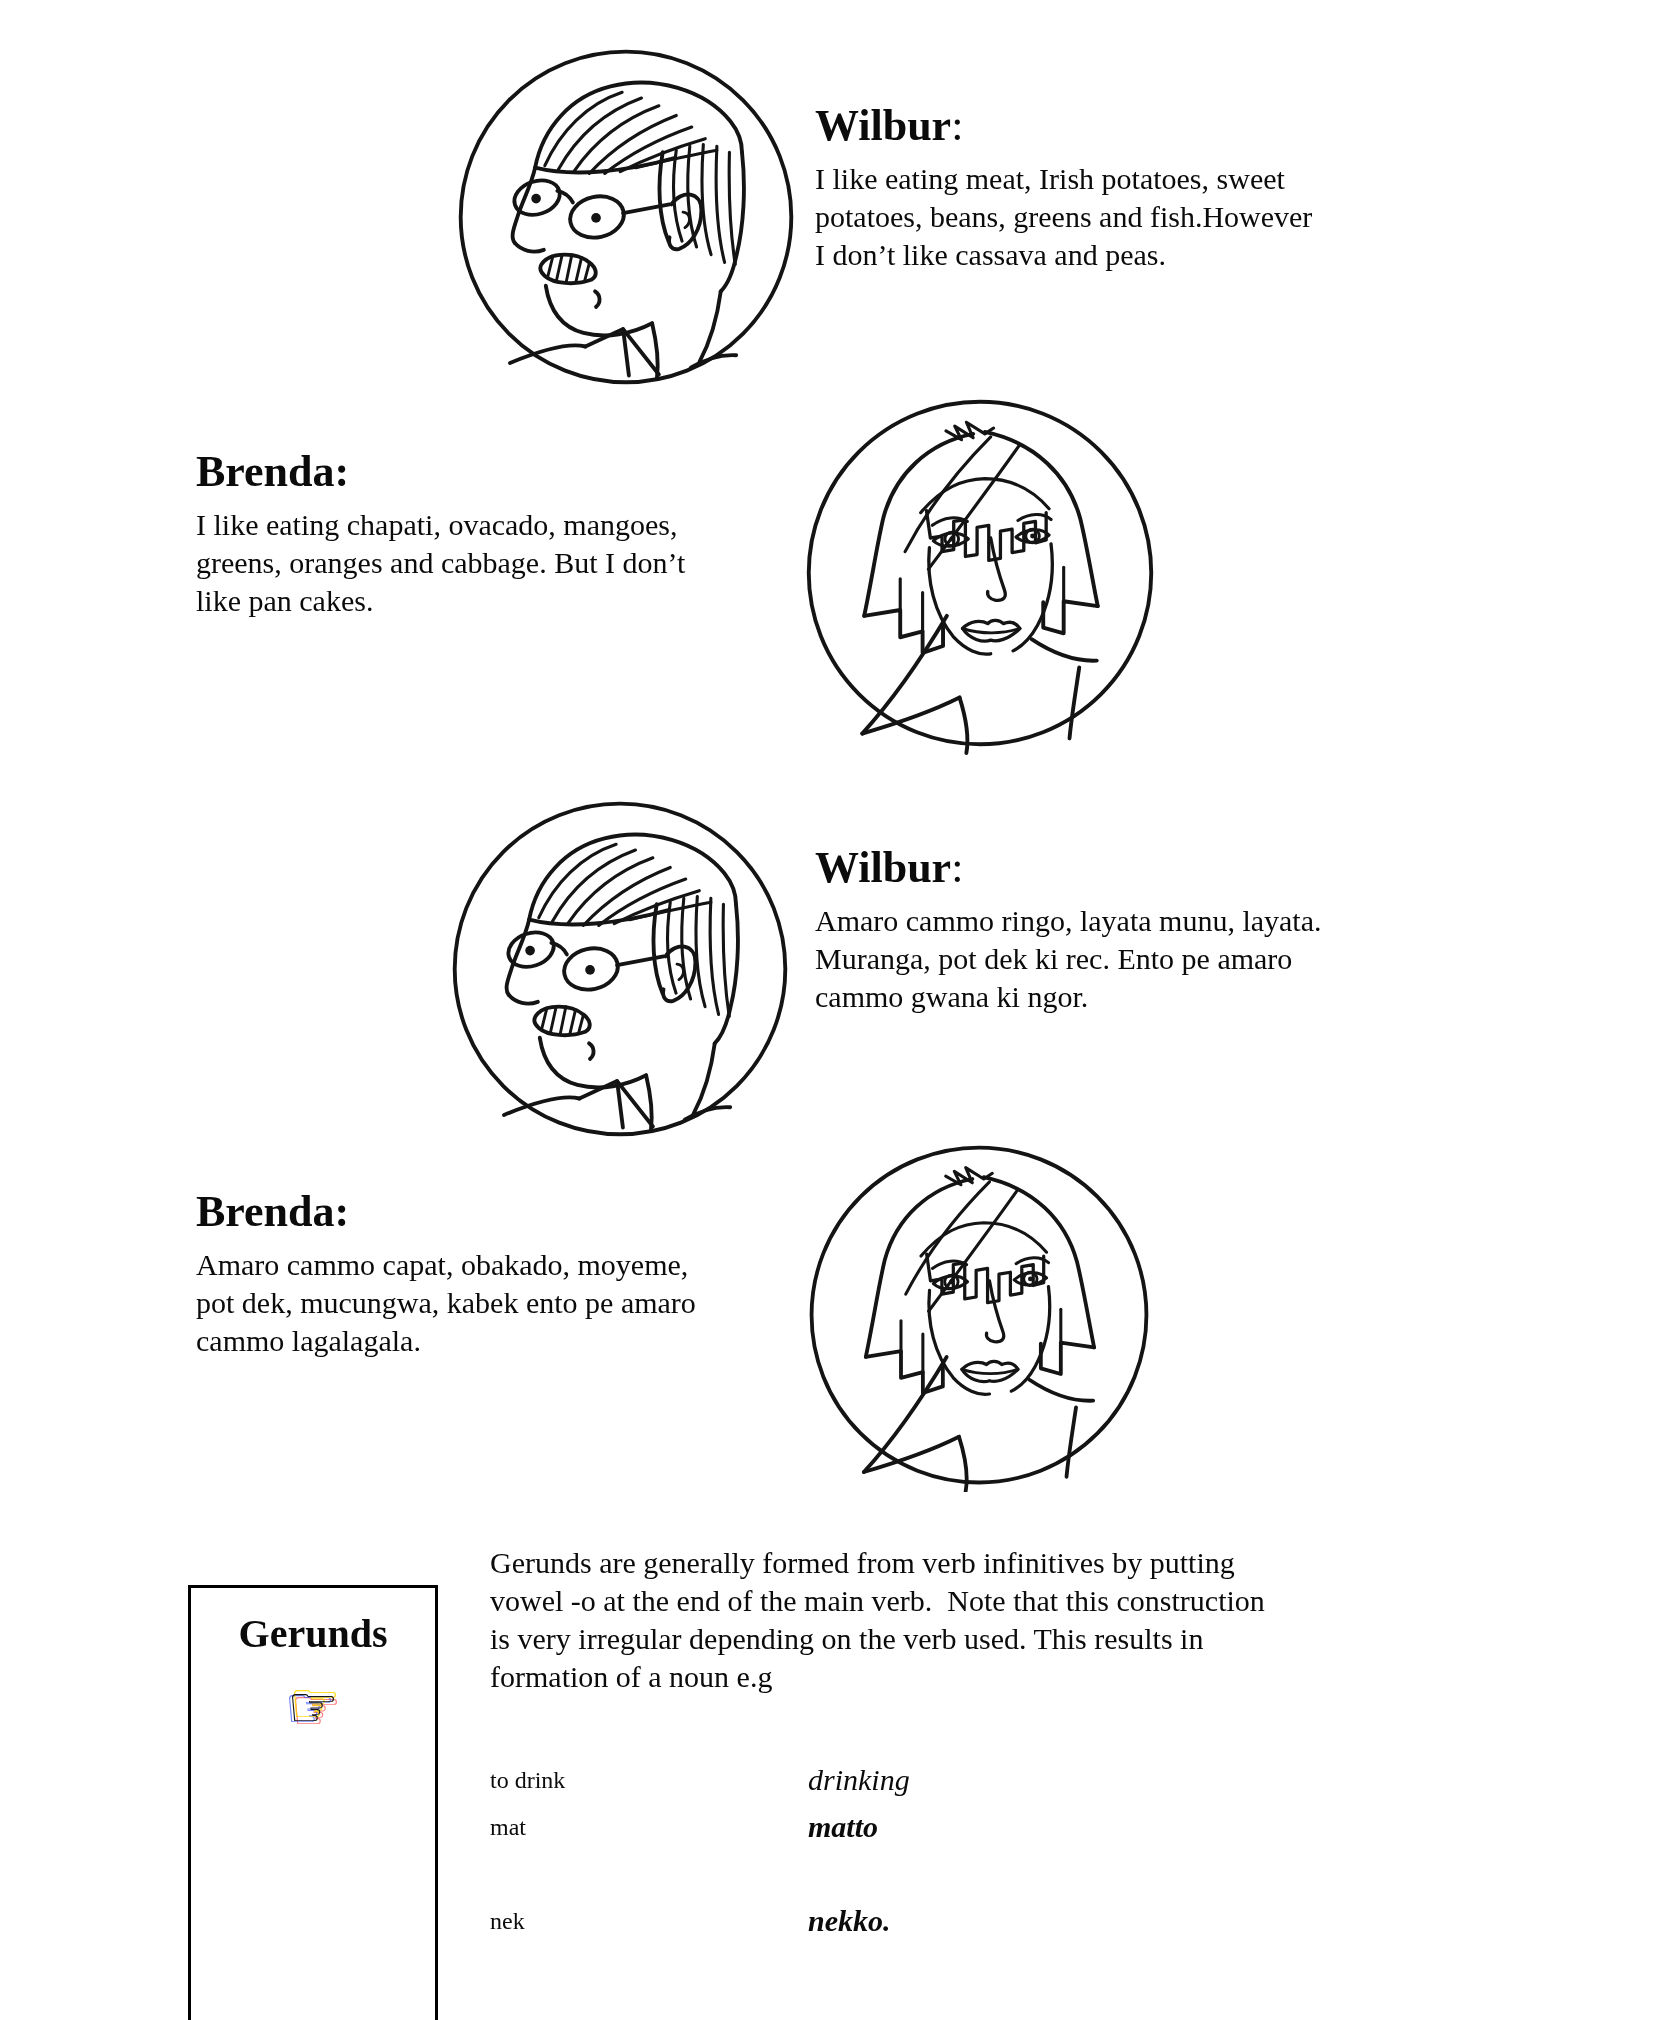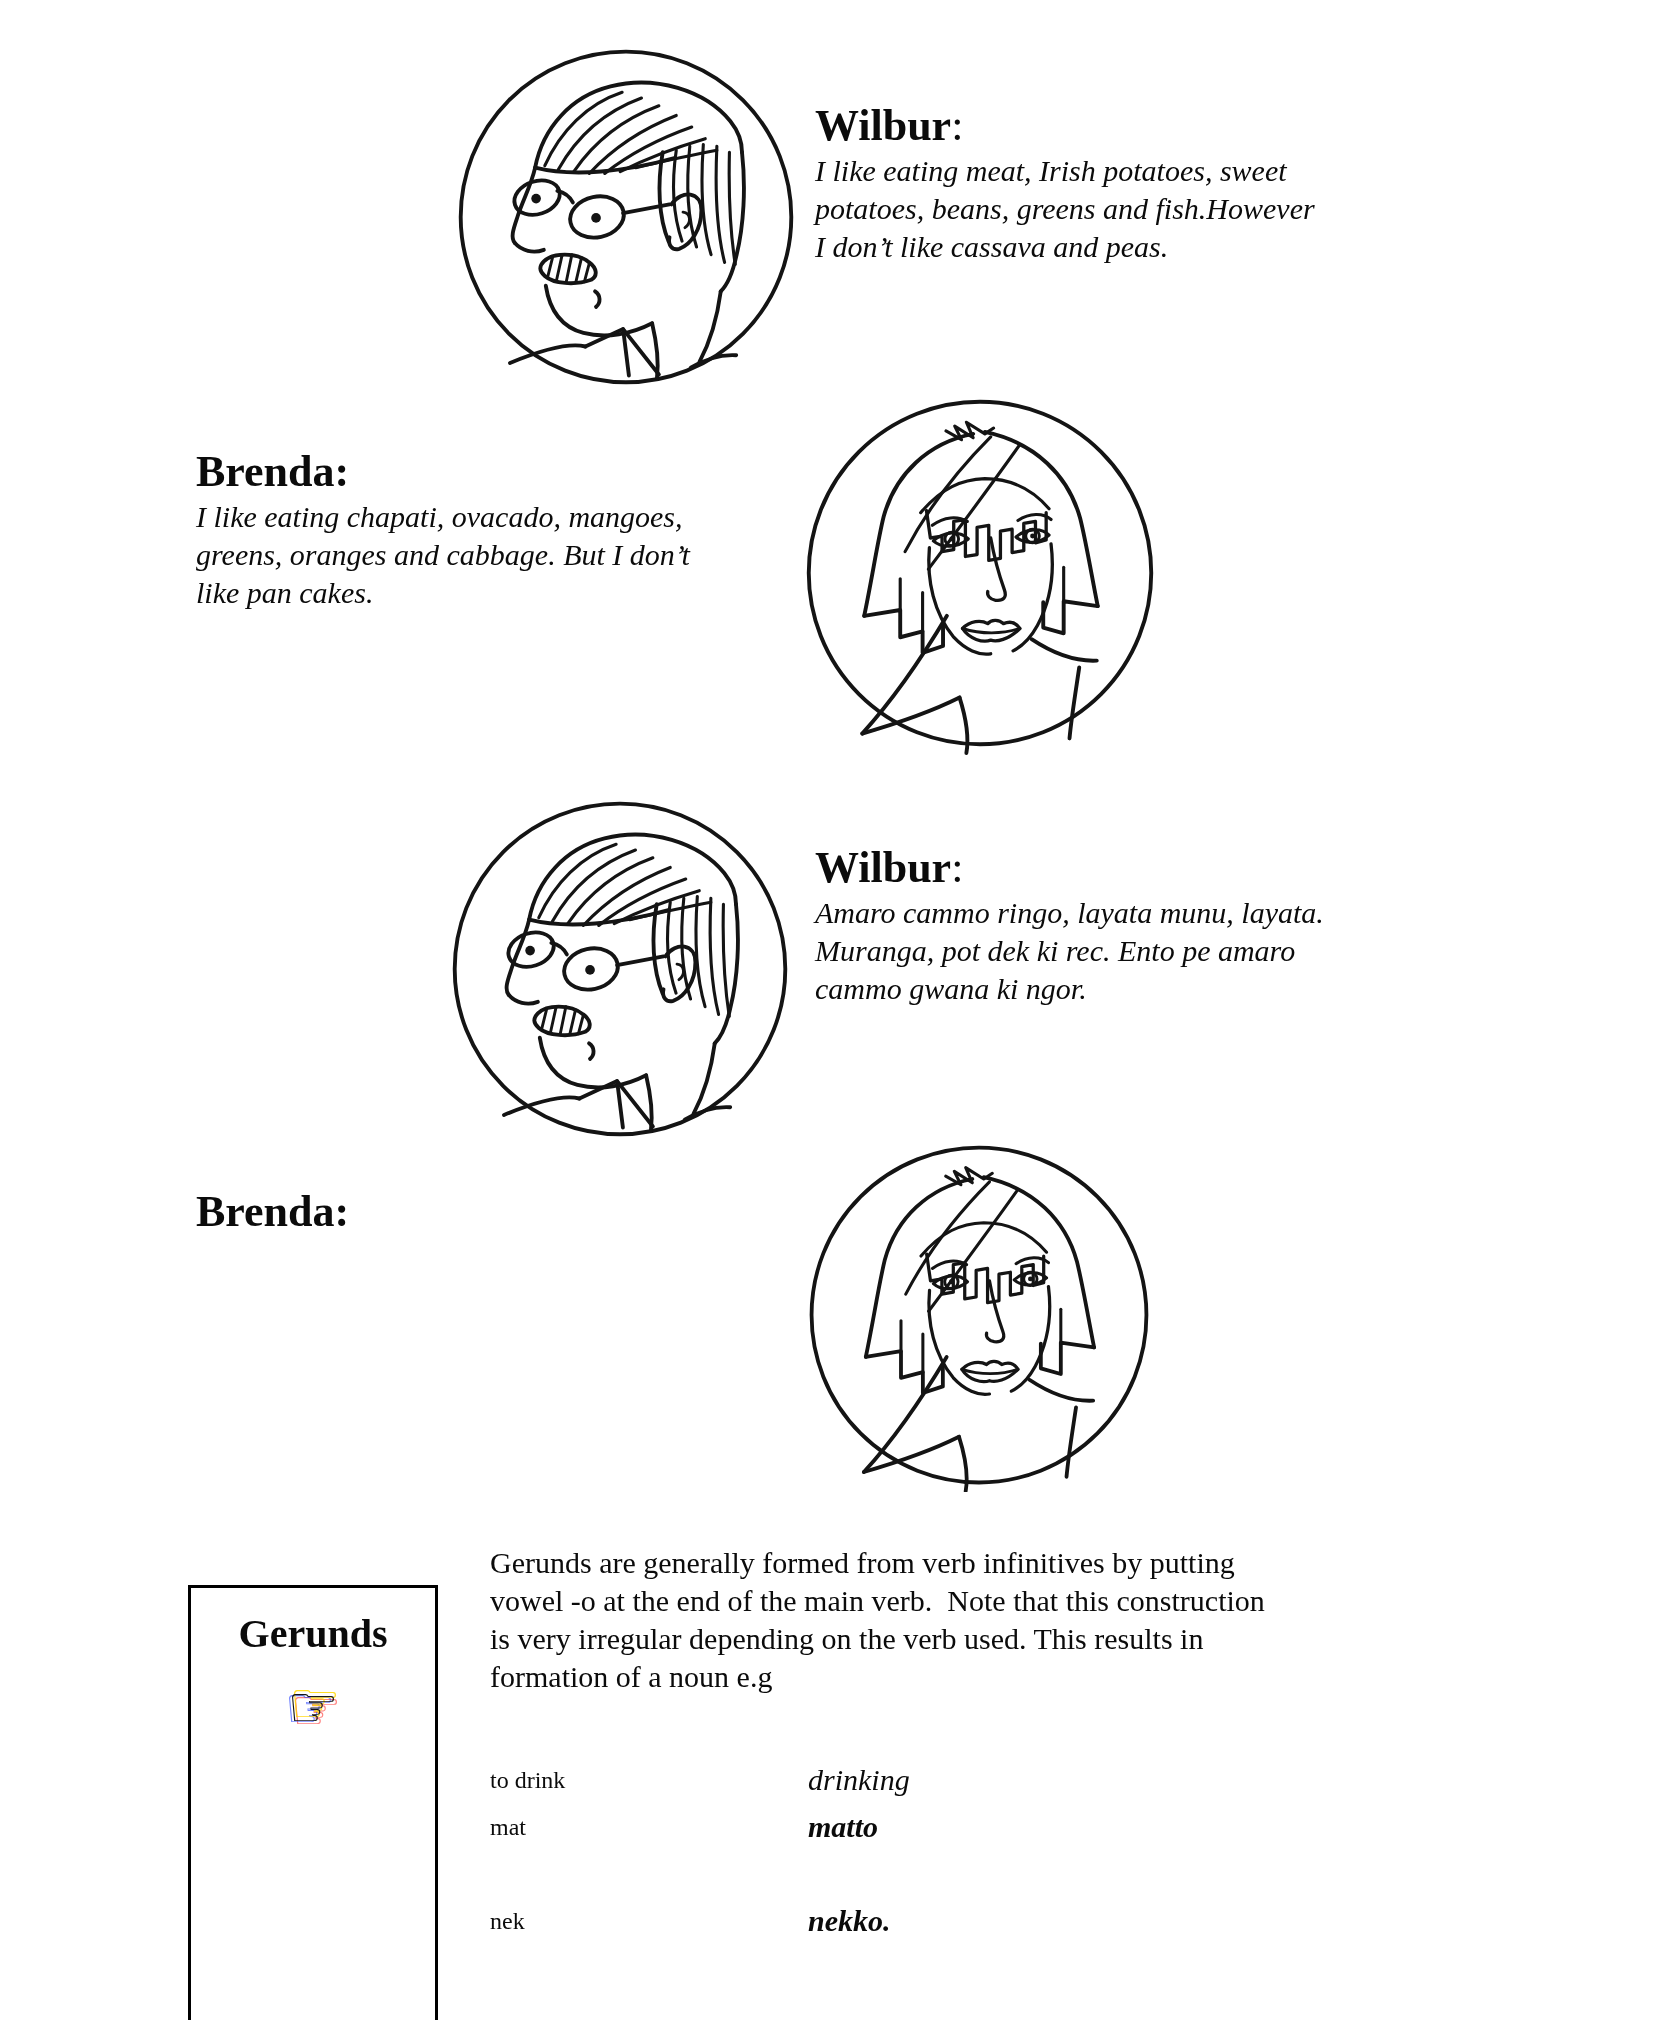--- a/index.html
+++ b/index.html
@@ -13,21 +13,21 @@
   }
   .abs { position:absolute; }
   .speaker { font-size:44px; line-height:40px; }
   .speaker-name { font-weight:bold; }
   .speaker-colon { font-weight:normal; }
   .speaker-name.all-bold { font-weight:bold; }
   .para {
     font-size:30px; line-height:38px;
     white-space:pre;
   }
-  .dialog-para { margin-top:6px;font-style:italic; }
+  .dialog-para { margin-top:14px; }
   .face-svg { display:block; }
   
   .gerunds-box {
     left:188px; top:1585px; width:250px; height:510px;
     border:3px solid #000;
     text-align:center;
   }
   .gerunds-title {
     margin-top:24px;
     font-size:40px; font-weight:bold; line-height:44px;
@@ -188,20 +188,23 @@
 </div>
 <div class="abs" style="left:815px; top:848px; width:620px;">
   <div class="speaker"><span class="speaker-name">Wilbur</span><span class="speaker-colon">:</span></div>
   <div class="para dialog-para">Amaro cammo ringo, layata munu, layata.
 Muranga, pot dek ki rec. Ento pe amaro
 cammo gwana ki ngor.</div>
 </div>
 
 <div class="abs" style="left:196px; top:1192px; width:640px;">
   <div class="speaker"><span class="speaker-name all-bold">Brenda:</span><span class="speaker-colon"></span></div>
+  <div class="para dialog-para">Amaro cammo capat, obakado, moyeme,
+pot dek, mucungwa, kabek ento pe amaro
+cammo lagalagala.</div>
 </div>
 <div class="abs" style="left:800px; top:1140px;">
   <svg class="face-svg" width="358" height="352">
       <use href="#brenda-face"></use>
     </svg>
 </div>
 
 <div class="abs gerunds-box">
   <div class="gerunds-title">Gerunds</div>
   <div class="manicule">☞</div>

